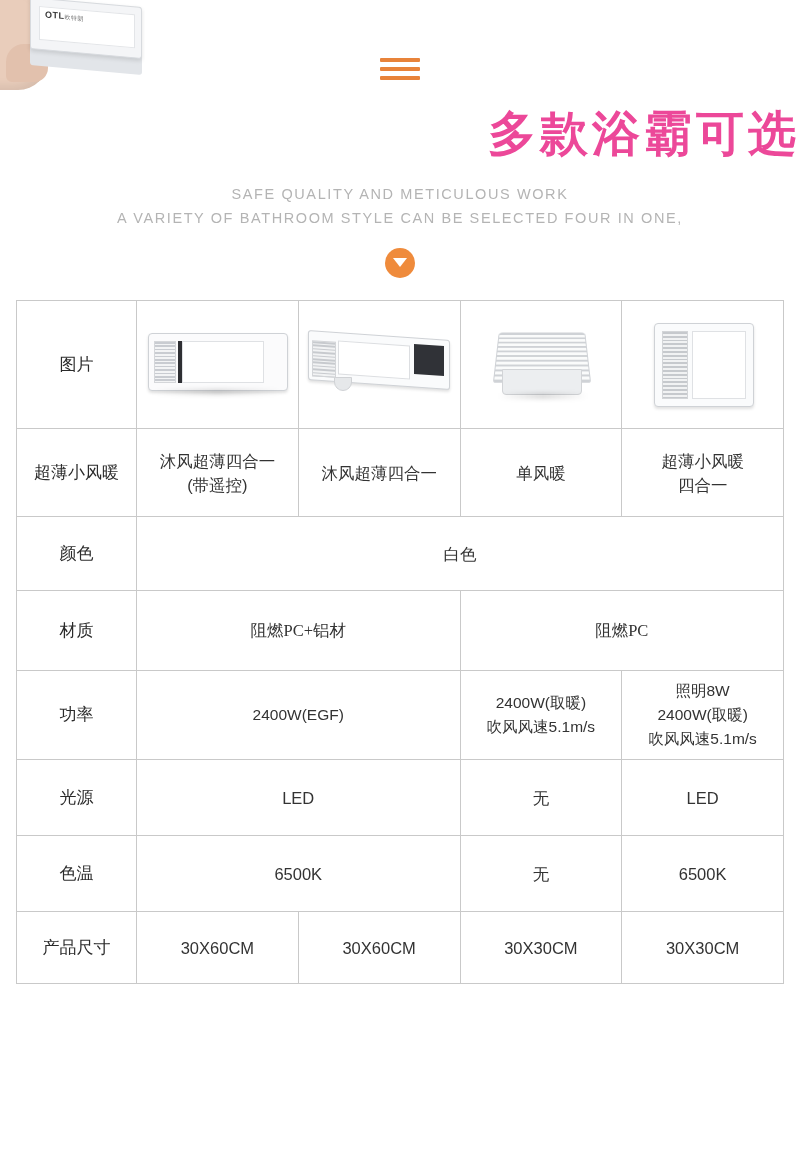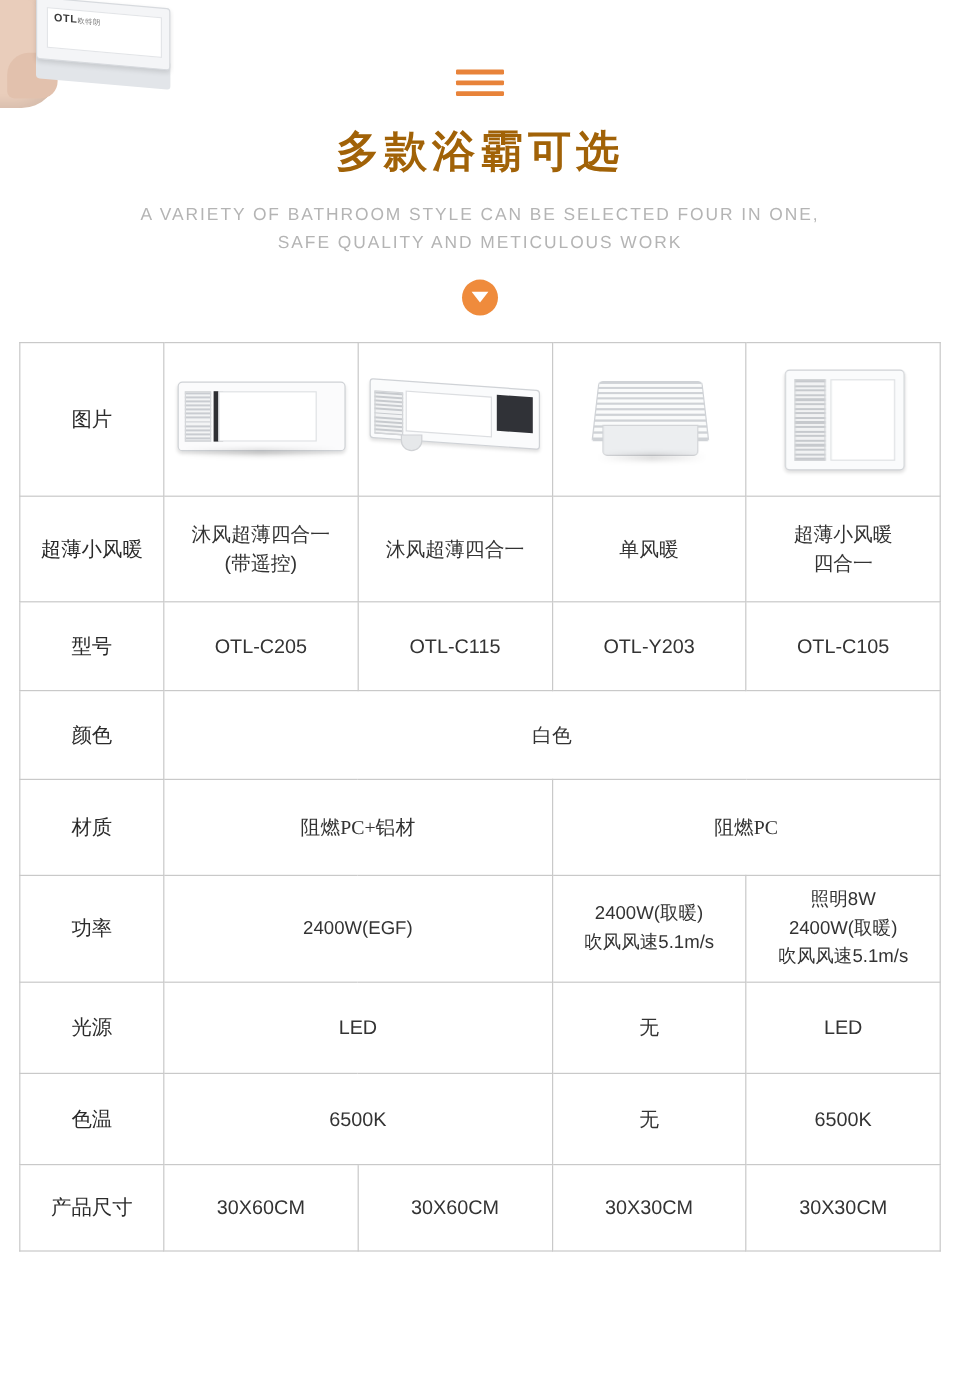--- a/index.html
+++ b/index.html
@@ -87,24 +87,24 @@
     background: #e8833a;
     margin-bottom: 5px;
     border-radius: 1px;
   }
   .hamburger i:nth-child(2) { width: 40px; }
   .hamburger i:nth-child(1) { width: 40px; }
   .hamburger i:nth-child(3) { width: 40px; }
 
   .title-cn {
     margin: 22px 0 0;
-    text-align: center;
-    font-size: 36px;
+    text-align: right;
+    font-size: 48px;
     font-weight: bold;
-    color: #a16207;
+    color: #ec4899;
     letter-spacing: 4px;
     font-family: "DejaVu Sans", "Liberation Sans", sans-serif;
   }
   .subtitle {
     margin: 16px auto 0;
     width: 600px;
     text-align: center;
     font-size: 14.5px;
     line-height: 24px;
     color: #b4b4b4;
@@ -286,22 +286,22 @@
 
   <div class="hamburger">
     <i></i>
     <i></i>
     <i></i>
   </div>
 
   <h1 class="title-cn">多款浴霸可选</h1>
 
   <div class="subtitle">
+    <div>SAFE QUALITY AND METICULOUS WORK</div>
     <div>A VARIETY OF BATHROOM STYLE CAN BE SELECTED FOUR IN ONE,</div>
-    <div>SAFE QUALITY AND METICULOUS WORK</div>
   </div>
 
   <div class="arrow-badge"></div>
 
   <table class="spec-table">
     <tbody>
       <tr class="row-img">
         <td class="label">图片</td>
         <td>
           <div class="prod p205">
@@ -340,27 +340,20 @@
       <tr class="row-name">
         <td class="label">超薄小风暖</td>
         <td style="white-space:pre-line">沐风超薄四合一
 (带遥控)</td>
         <td style="white-space:pre-line">沐风超薄四合一</td>
         <td style="white-space:pre-line">单风暖</td>
         <td style="white-space:pre-line">超薄小风暖
 四合一</td>
       </tr>
 
-      <tr class="row-model">
-        <td class="label">型号</td>
-        <td>OTL-C205</td>
-        <td>OTL-C115</td>
-        <td>OTL-Y203</td>
-        <td>OTL-C105</td>
-      </tr>
 
       <tr class="row-color">
         <td class="label">颜色</td>
         <td colspan="4">白色</td>
       </tr>
 
       <tr class="row-mat">
         <td class="label">材质</td>
         <td colspan="2">阻燃PC+铝材</td>
         <td colspan="2">阻燃PC</td>

